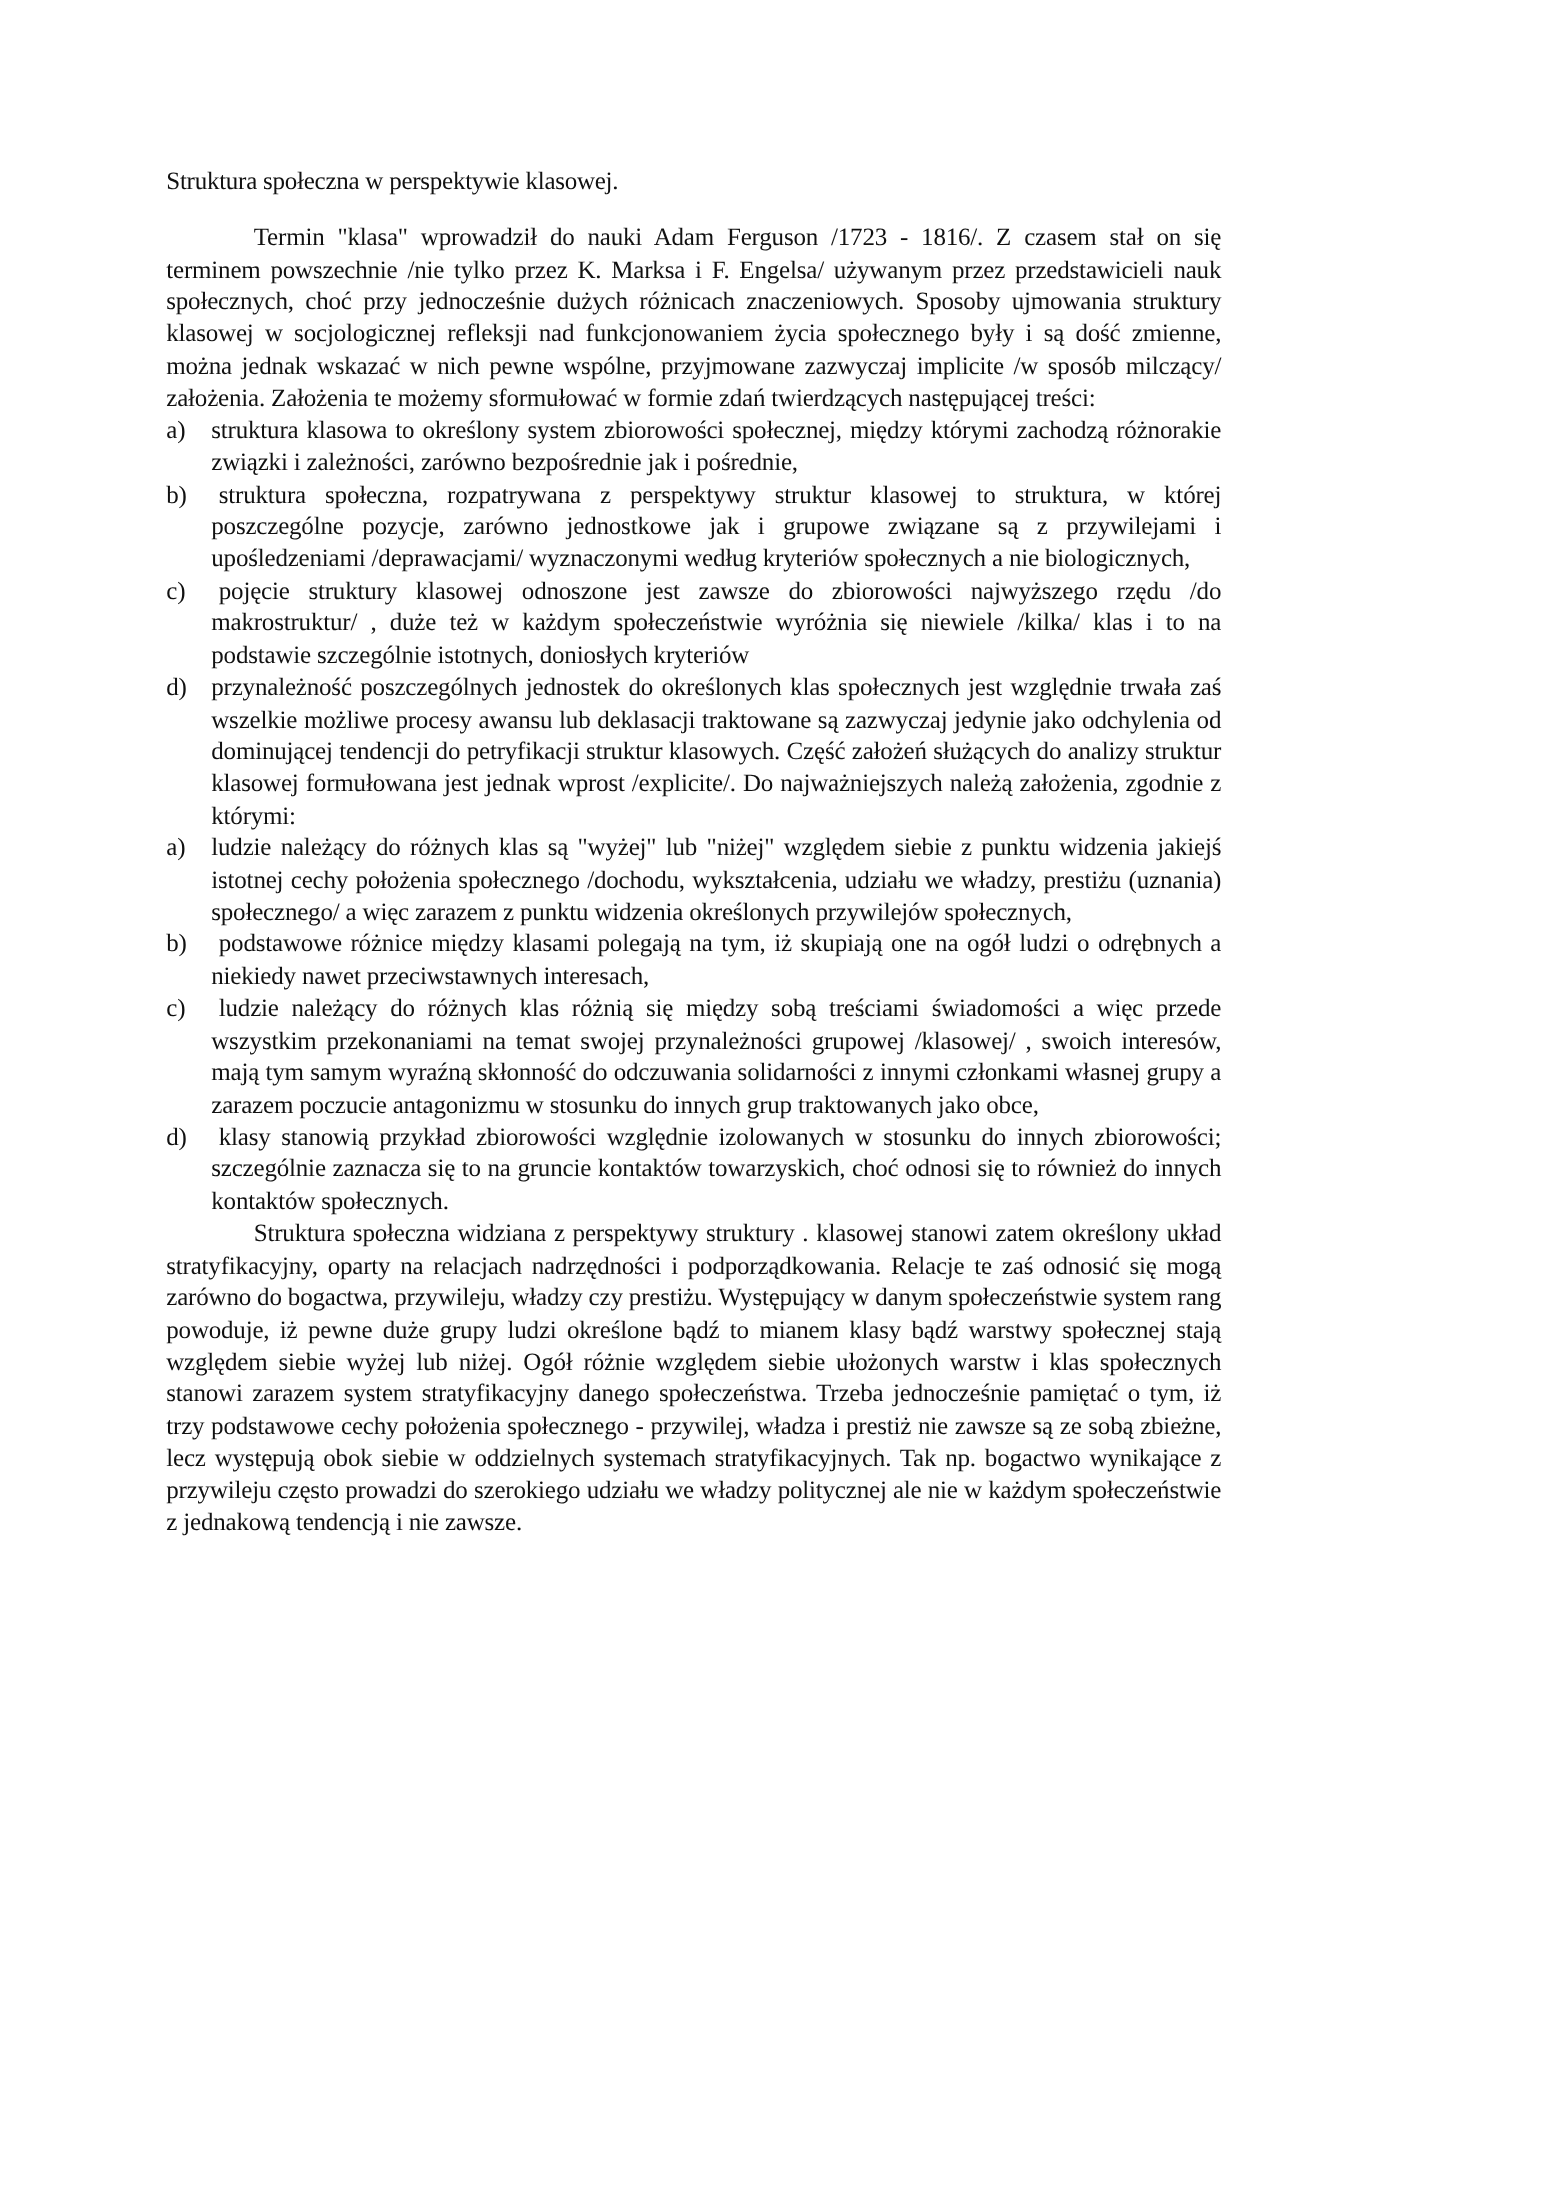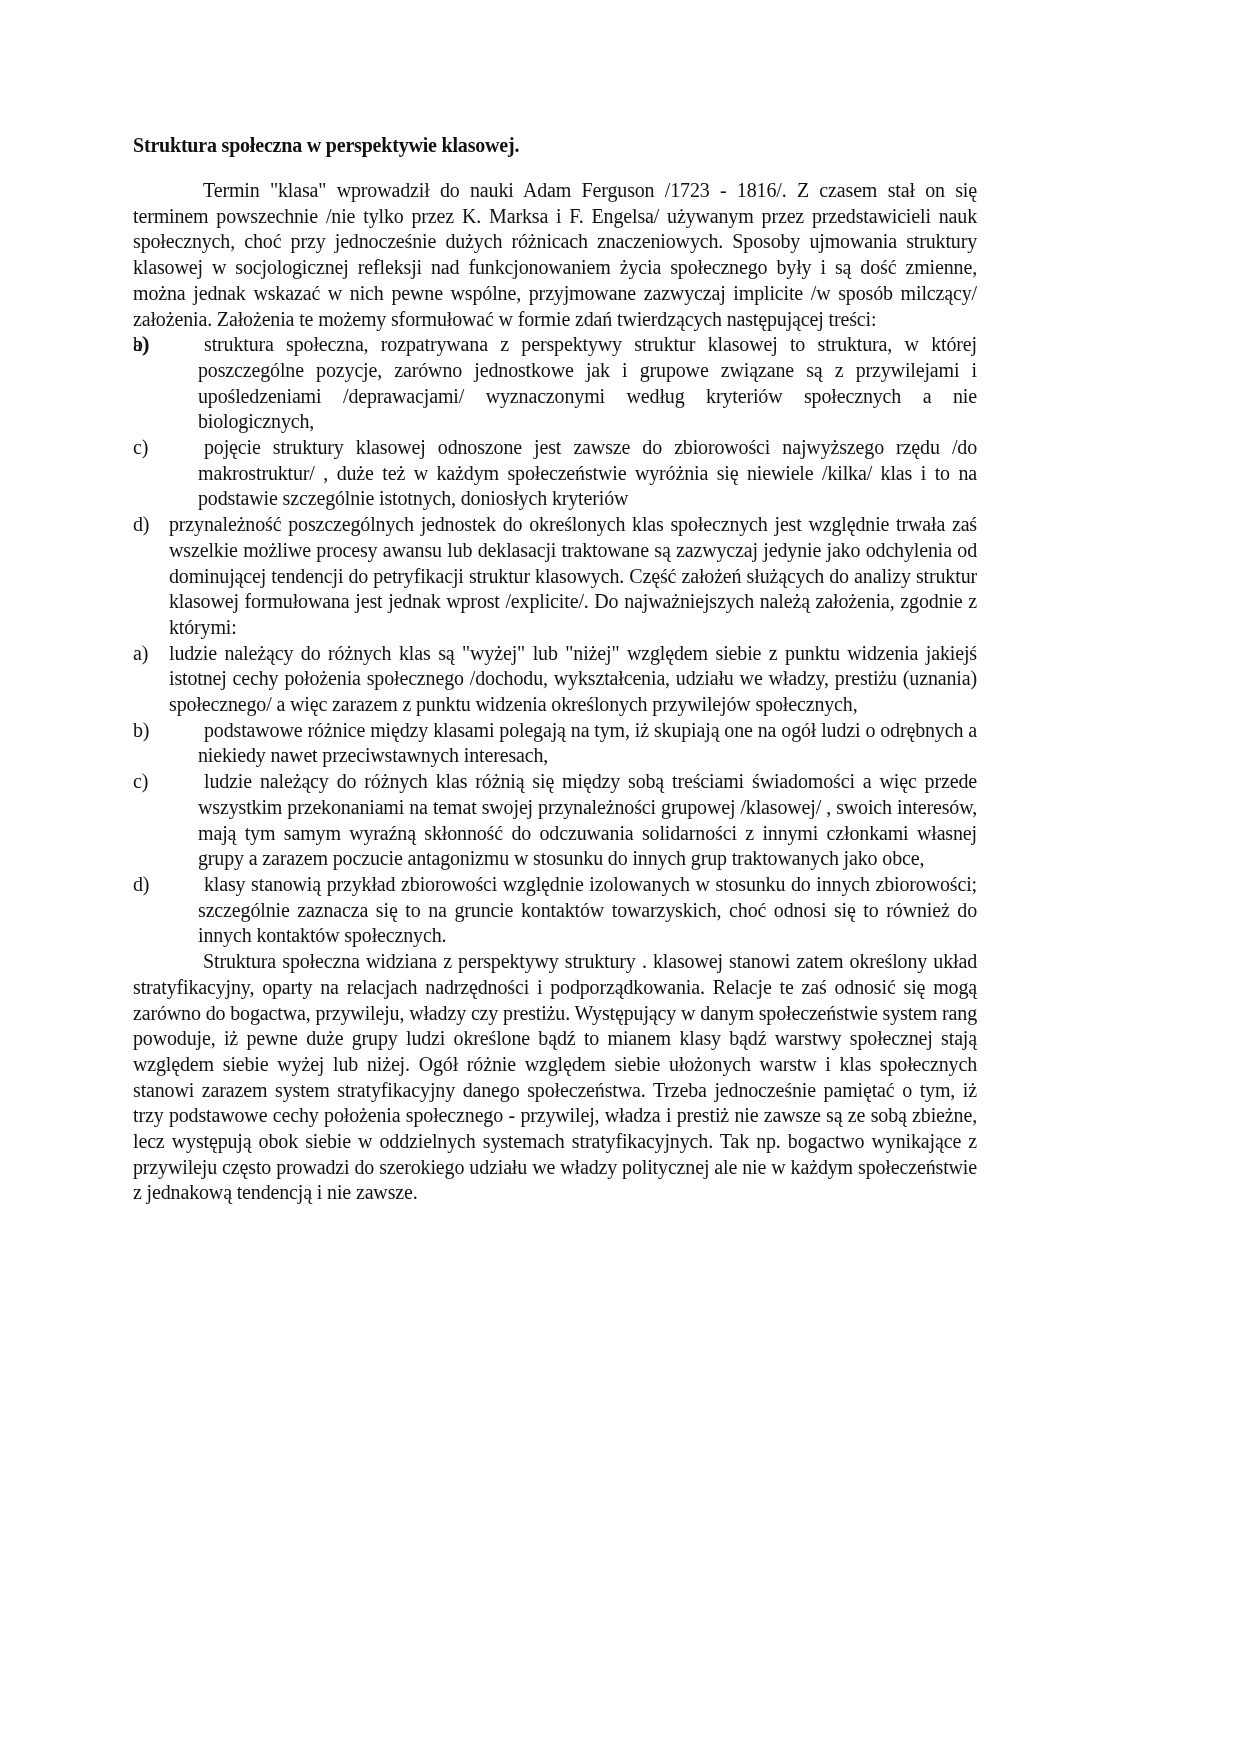--- a/index.html
+++ b/index.html
@@ -15,21 +15,21 @@
       font-family: "Liberation Serif", "DejaVu Serif", serif;
       color: #111111;
     }
     .page {
       position: absolute;
       left: 133px;
       top: 132px;
       width: 844px;
     }
     .title {
-      font-weight: bold;
+      font-weight: normal;
       font-size: 20px;
       line-height: 26px;
       margin: 0 0 20px 0;
       letter-spacing: -0.2px;
     }
     .para {
       font-size: 20px;
       line-height: 25.7px;
       text-align: justify;
       margin: 0;
@@ -52,35 +52,35 @@
       letter-spacing: -0.15px;
     }
     .list-marker {
       position: absolute;
       left: 0;
       top: 0;
     }
     .list-item.wide-gap .list-text {
       text-indent: 6px;
       display: block;
-      margin-left: 29px;
     }
   </style>
 </head>
 <body>
 
 <div class="page">
 
   <h1 class="title">Struktura społeczna w perspektywie klasowej.</h1>
 
   <p class="para indent">Termin "klasa" wprowadził do nauki Adam Ferguson /1723 - 1816/. Z czasem stał on się terminem powszechnie /nie tylko przez K. Marksa i F. Engelsa/ używanym przez przedstawicieli nauk społecznych, choć przy jednocześnie dużych różnicach znaczeniowych. Sposoby ujmowania struktury klasowej w socjologicznej refleksji nad funkcjonowaniem życia społecznego były i są dość zmienne, można jednak wskazać w nich pewne wspólne, przyjmowane zazwyczaj implicite /w sposób milczący/ założenia. Założenia te możemy sformułować w formie zdań twierdzących następującej treści:</p>
 
   <ul class="list">
     <li class="list-item">
       <span class="list-marker">a)</span>
+      <span class="list-text">struktura klasowa to określony system zbiorowości społecznej, między którymi zachodzą różnorakie związki i zależności, zarówno bezpośrednie jak i pośrednie,</span>
     </li>
     <li class="list-item wide-gap">
       <span class="list-marker">b)</span>
       <span class="list-text">struktura społeczna, rozpatrywana z perspektywy struktur klasowej to struktura, w której poszczególne pozycje, zarówno jednostkowe jak i grupowe związane są z przywilejami i upośledzeniami /deprawacjami/ wyznaczonymi według kryteriów społecznych a nie biologicznych,</span>
     </li>
     <li class="list-item wide-gap">
       <span class="list-marker">c)</span>
       <span class="list-text">pojęcie struktury klasowej odnoszone jest zawsze do zbiorowości najwyższego rzędu /do makrostruktur/ , duże też w każdym społeczeństwie wyróżnia się niewiele /kilka/ klas i to na podstawie szczególnie istotnych, doniosłych kryteriów</span>
     </li>
     <li class="list-item">

